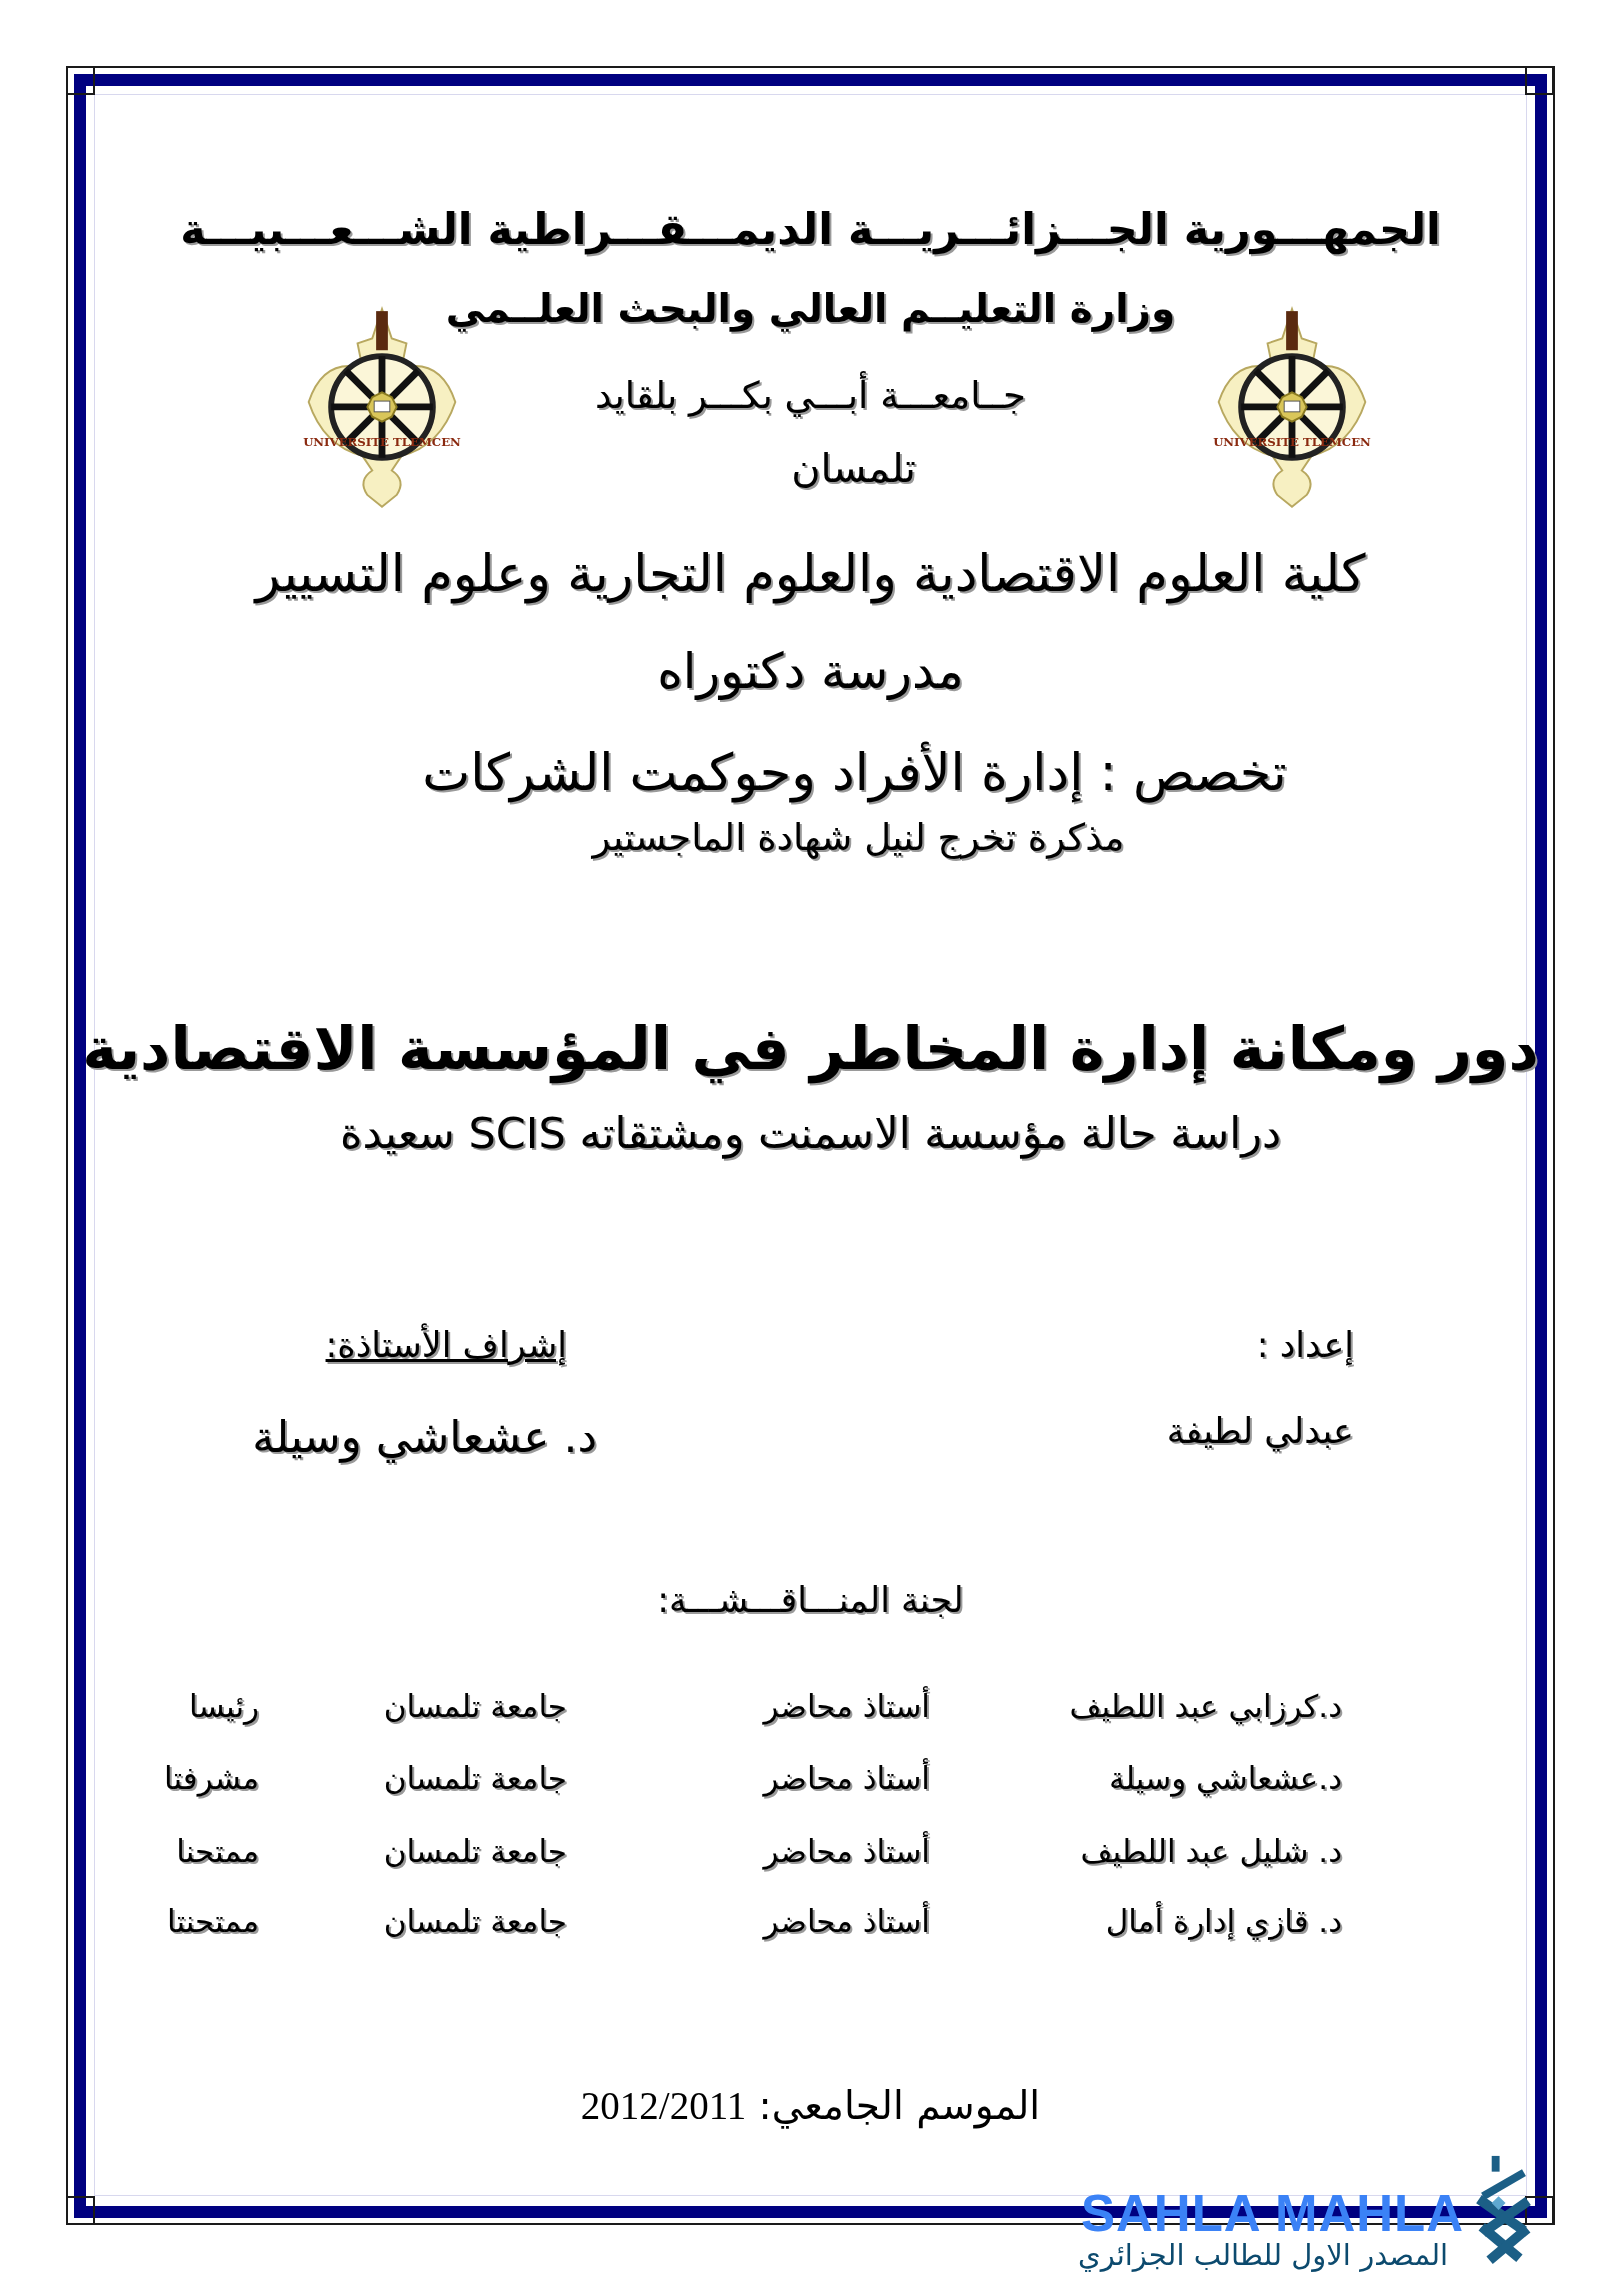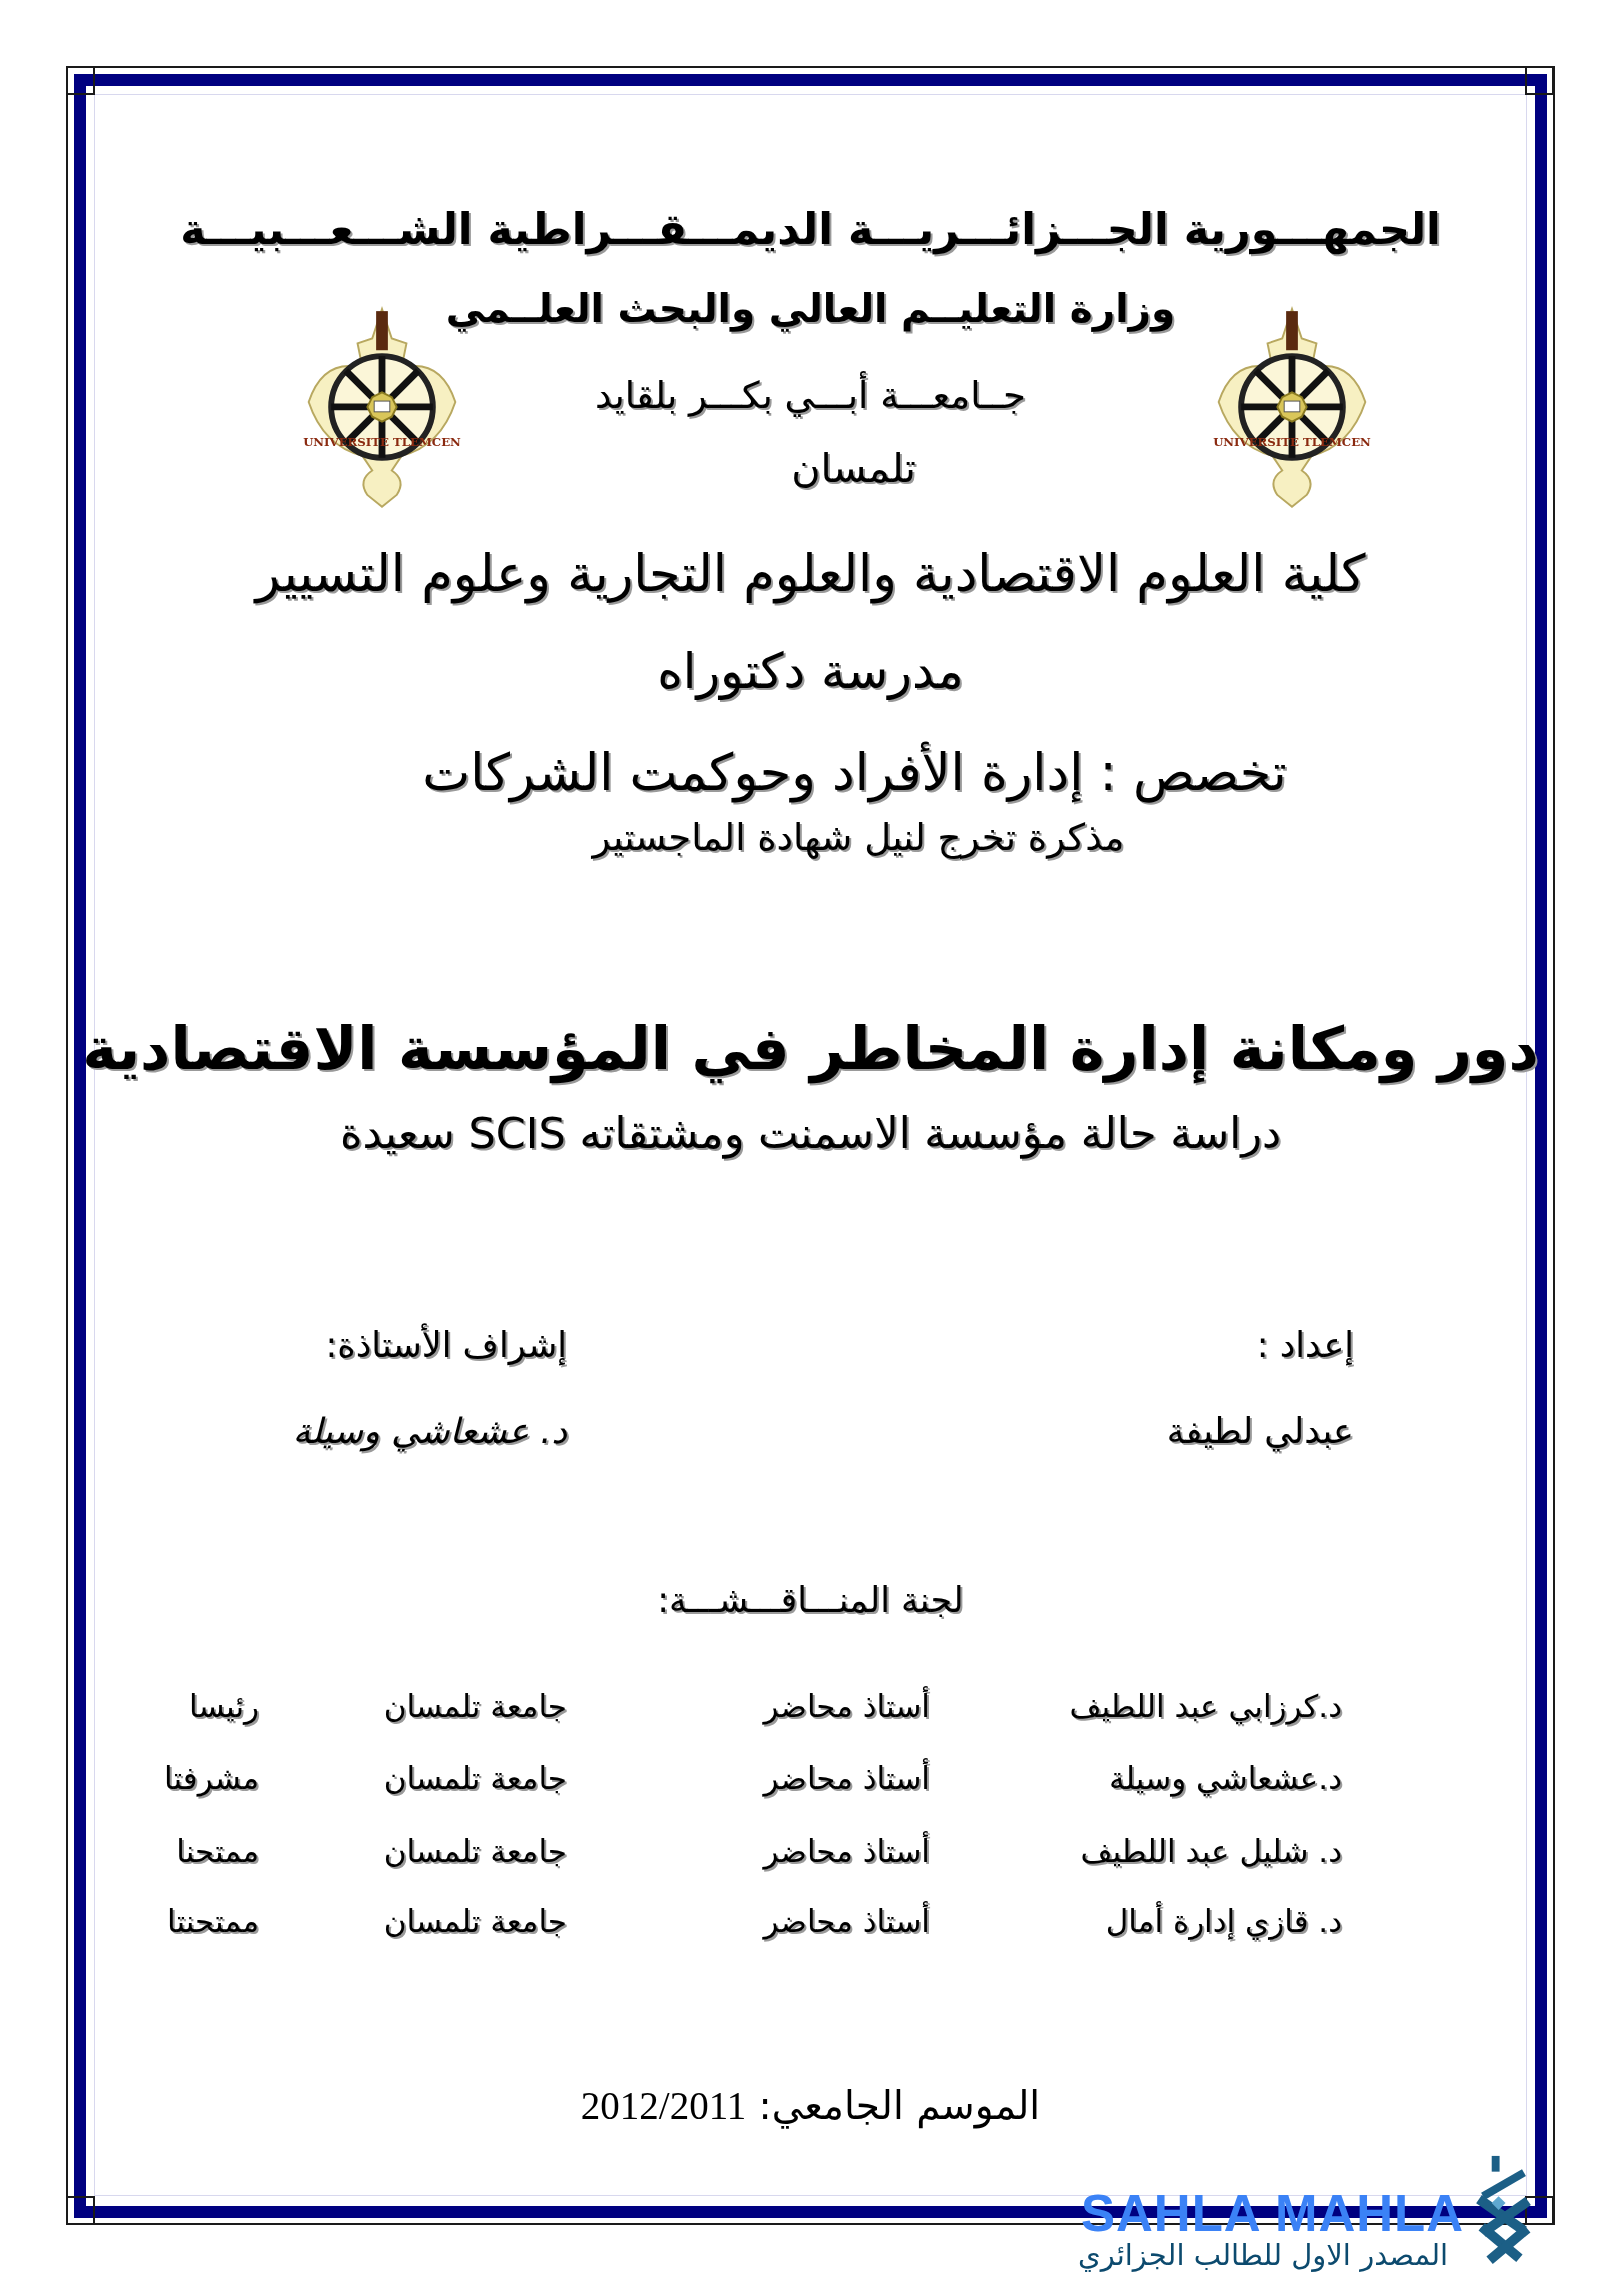--- a/index.html
+++ b/index.html
@@ -98,23 +98,23 @@
 <div class="line l4">تلمسان</div>
 <div class="line l5">كلية العلوم الاقتصادية والعلوم التجارية وعلوم التسيير</div>
 <div class="line l6">مدرسة دكتوراه</div>
 <div class="line l7">تخصص : إدارة الأفراد وحوكمت الشركات</div>
 <div class="line l8">مذكرة تخرج لنيل شهادة الماجستير</div>
 
 <div class="line title">دور ومكانة إدارة المخاطر في المؤسسة الاقتصادية</div>
 <div class="line subtitle">دراسة حالة مؤسسة الاسمنت ومشتقاته SCIS سعيدة</div>
 
 <div class="col" style="right:267px;top:1325px;font-size:35px;">إعداد :</div>
-<div class="col" style="right:1054px;top:1325px;font-size:35px;">إشراف الأستاذة:</div>
+<div class="col" style="right:1054px;top:1325px;font-size:35px;text-decoration:underline;">إشراف الأستاذة:</div>
 <div class="col" style="right:267px;top:1411px;font-size:35px;">عبدلي لطيفة</div>
-<div class="col" style="right:1054px;top:1411px;font-size:35px;font-style:italic;">د. عشعاشي وسيلة</div>
+<div class="col" style="right:1024px;top:1411px;font-size:44px;">د. عشعاشي وسيلة</div>
 
 <div class="line committee-title">لجنة المنـــاقـــشـــة:</div>
 
 <div class="crow" style="top:1688px;">
   <div class="cell" style="right:279px;">د.كرزابي عبد اللطيف</div>
   <div class="cell" style="right:691px;">أستاذ محاضر</div>
   <div class="cell" style="right:1054px;">جامعة تلمسان</div>
   <div class="cell" style="right:1362px;">رئيسا</div>
 </div>
 <div class="crow" style="top:1760px;">

